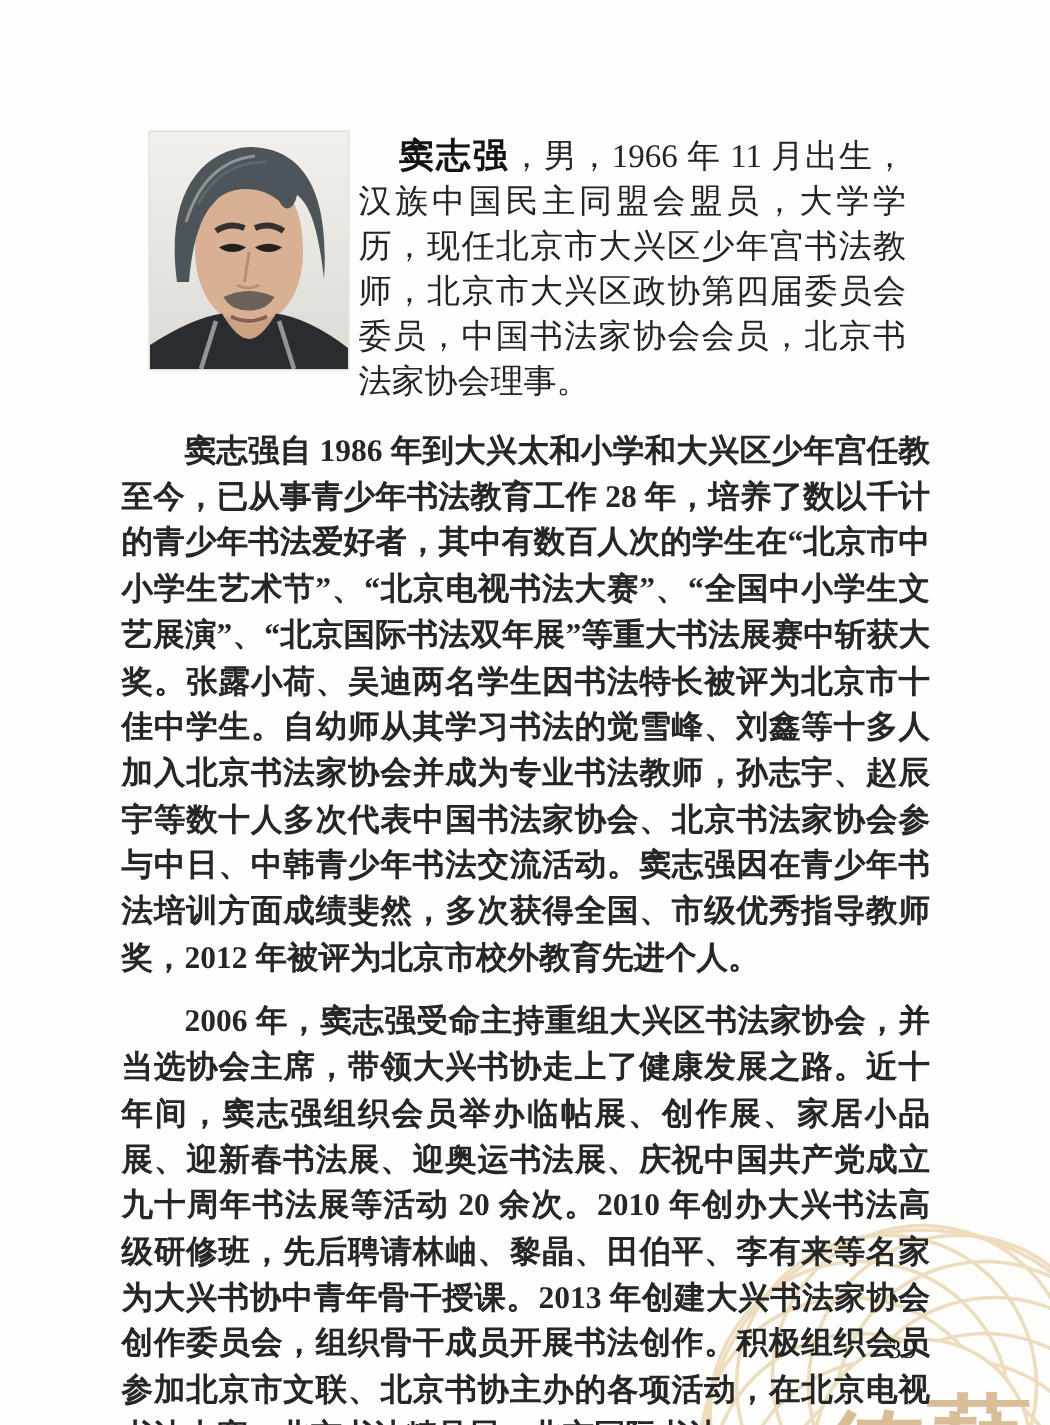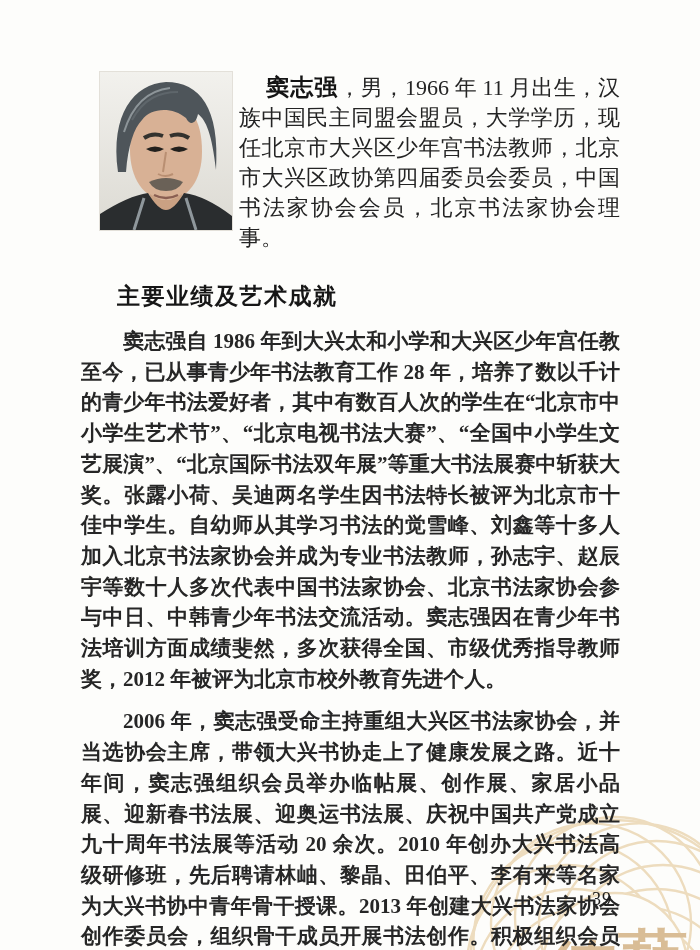--- a/index.html
+++ b/index.html
@@ -10,21 +10,21 @@
   }
   .watermark { position:absolute; left:455px; top:805px; width:320px; height:320px; z-index:0; }
   .content { position:absolute; left:81px; top:72px; width:539px; z-index:1; }
   .profile { min-height:158px; }
   .photo {
     float:left; width:132px; height:158px; margin:0 7px 4px 19px;
     outline:1px solid #e3e0d9;
   }
   .photo svg { display:block; width:100%; height:100%; }
   .bio {
-    margin:0; font-size:22px; line-height:30px;
+    margin:16px; font-size:22px; line-height:30px;
     text-align:justify; text-indent:27px; color:#242424;
   }
   .bio .name {
     font-family:"Liberation Sans", sans-serif; font-weight:bold;
     font-size:23px; color:#141414; letter-spacing:1px;
   }
   .heading {
     clear:both; margin:28px 0 0 36px;
     font-family:"Liberation Sans", sans-serif; font-weight:bold;
     font-size:23px; color:#161616; letter-spacing:1.5px;
@@ -103,21 +103,20 @@
 
           <path d="M50,122 L50,142 Q66,152 82,142 L82,122 Q66,134 50,122 Z" fill="#caa183"></path>
 
           <path d="M0,158 L0,142 Q28,124 48,121 Q58,138 66,138 Q74,138 84,121 Q106,124 132,144 L132,158 Z" fill="#2a2d2f"></path>
           <path d="M34,158 L44,126 M96,158 L86,126" stroke="#8f979c" stroke-width="3" fill="none"></path>
         </svg>
       </div>
       <p class="bio"><span class="name">窦志强</span><span>，男，1966 年 11 月出生，汉族中国民主同盟会盟员，大学学历，现任北京市大兴区少年宫书法教师，北京市大兴区政协第四届委员会委员，中国书法家协会会员，北京书法家协会理事。</span></p>
     </div>
 
-    <h2 class="heading">主要业绩及艺术成就</h2>
 
     <p class="body-para">窦志强自 1986 年到大兴太和小学和大兴区少年宫任教至今，已从事青少年书法教育工作 28 年，培养了数以千计的青少年书法爱好者，其中有数百人次的学生在“北京市中小学生艺术节”、“北京电视书法大赛”、“全国中小学生文艺展演”、“北京国际书法双年展”等重大书法展赛中斩获大奖。张露小荷、吴迪两名学生因书法特长被评为北京市十佳中学生。自幼师从其学习书法的觉雪峰、刘鑫等十多人加入北京书法家协会并成为专业书法教师，孙志宇、赵辰宇等数十人多次代表中国书法家协会、北京书法家协会参与中日、中韩青少年书法交流活动。窦志强因在青少年书法培训方面成绩斐然，多次获得全国、市级优秀指导教师奖，2012 年被评为北京市校外教育先进个人。</p>
     <p class="body-para">2006 年，窦志强受命主持重组大兴区书法家协会，并当选协会主席，带领大兴书协走上了健康发展之路。近十年间，窦志强组织会员举办临帖展、创作展、家居小品展、迎新春书法展、迎奥运书法展、庆祝中国共产党成立九十周年书法展等活动 20 余次。2010 年创办大兴书法高级研修班，先后聘请林岫、黎晶、田伯平、李有来等名家为大兴书协中青年骨干授课。2013 年创建大兴书法家协会创作委员会，组织骨干成员开展书法创作。积极组织会员参加北京市文联、北京书协主办的各项活动，在北京电视书法大赛、北京书法精品展、北京国际书法</p>
 
   </div>
 
   <div class="page-number">39</div>
 
 </div>
 

